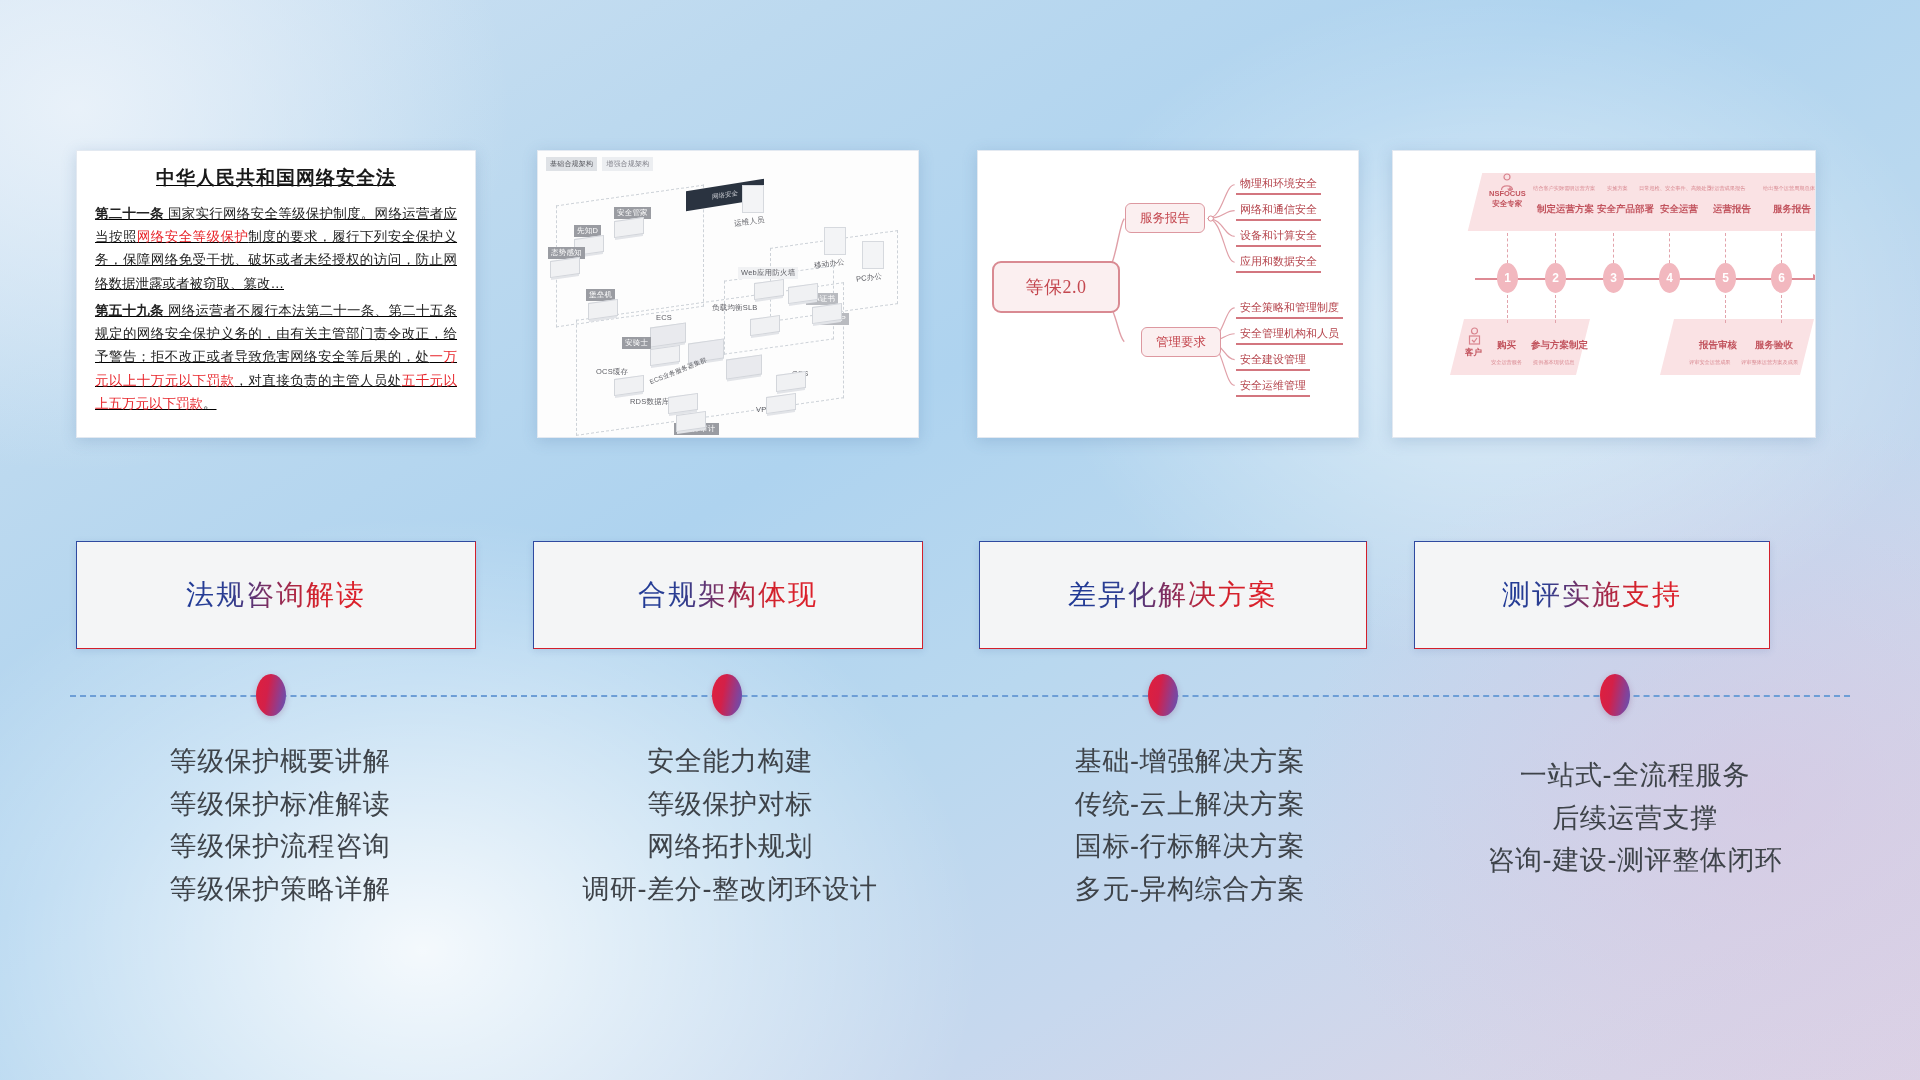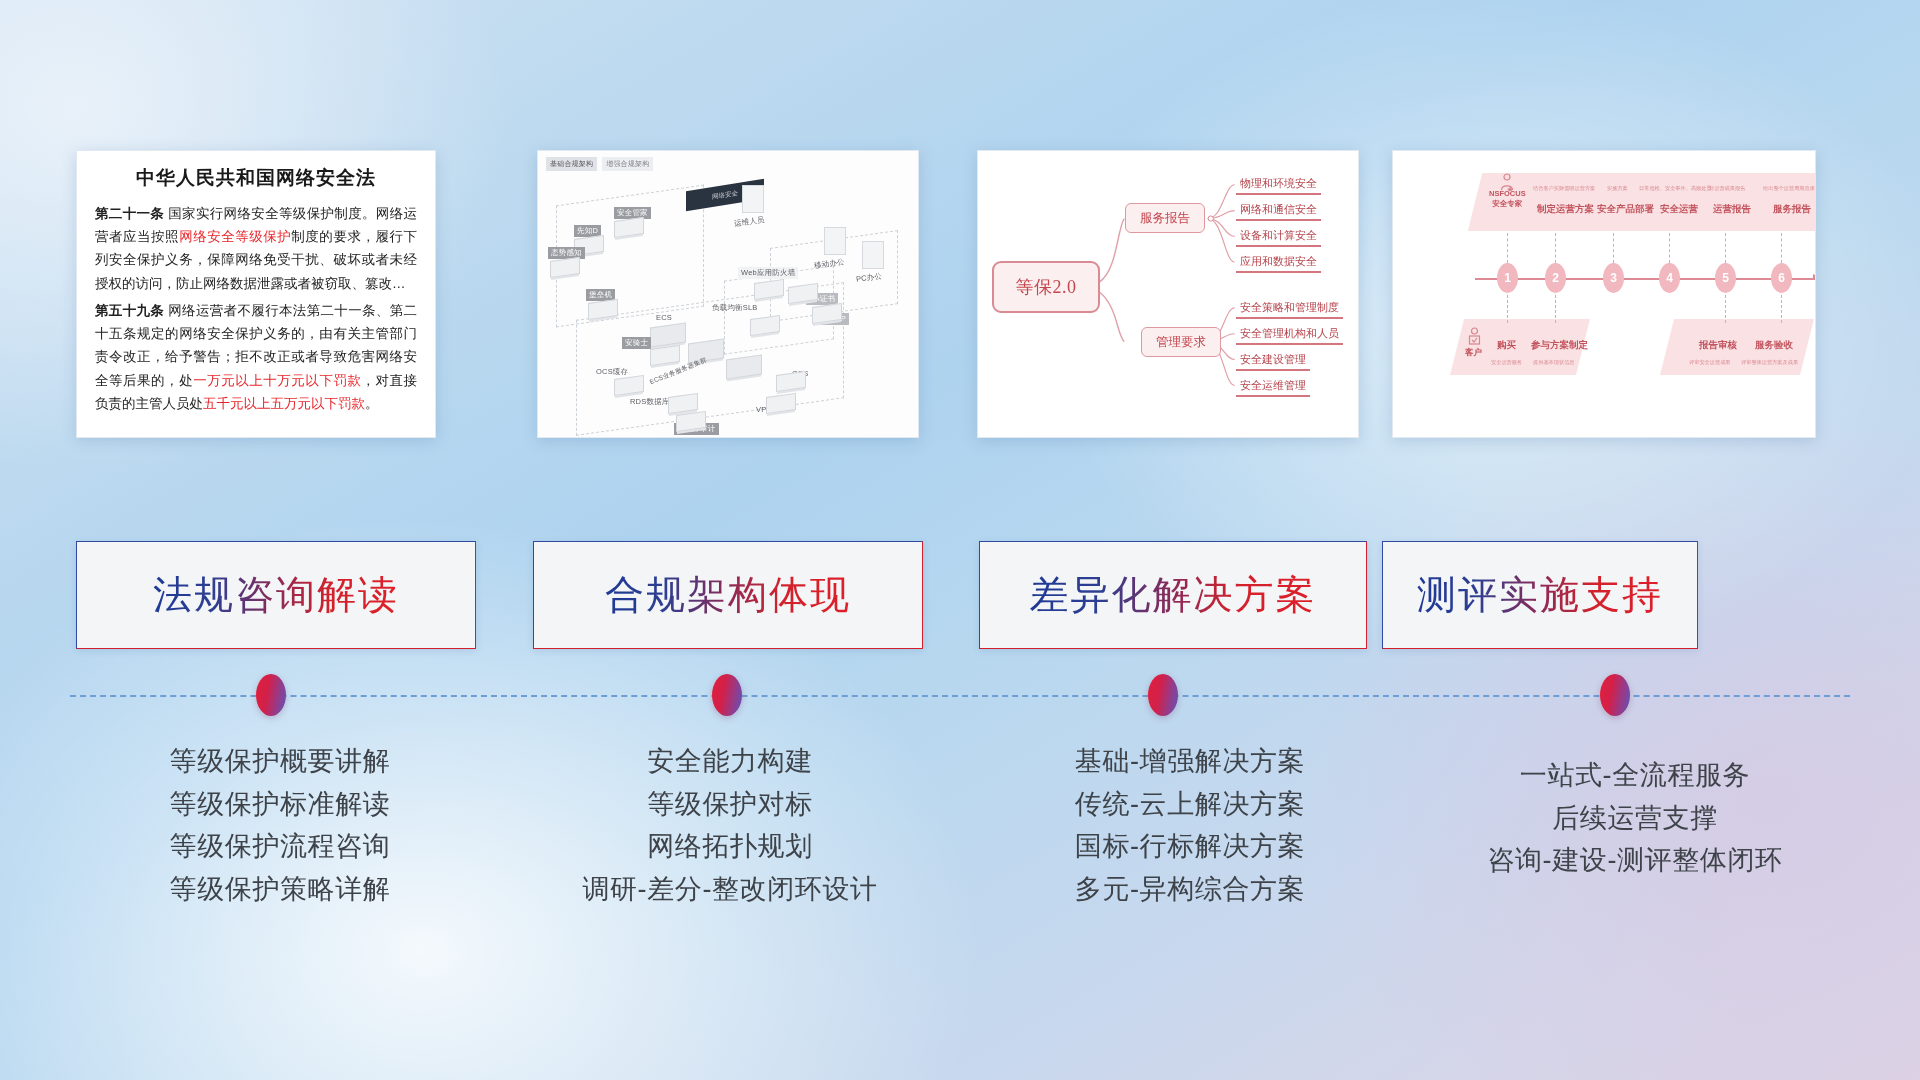--- a/index.html
+++ b/index.html
@@ -17,21 +17,21 @@
 
   
   .cards { position: absolute; top: 150px; left: 0; width: 1920px; height: 290px; }
   .card {
     position: absolute; top: 0;
     background: #ffffff;
     border: 1px solid #e3e9f1;
     box-shadow: 0 3px 14px rgba(70,110,160,0.22);
     overflow: hidden;
   }
-  .card-1 { left: 76px;   width: 360px; height: 288px; }
+  .card-1 { left: 76px;   width: 400px; height: 288px; text-decoration: underline; }
   .card-2 { left: 537px;  width: 382px; height: 288px; }
   .card-3 { left: 977px;  width: 382px; height: 288px; }
   .card-4 { left: 1392px; width: 424px; height: 288px; }
 
   
   .law { padding: 14px 18px 10px 18px; }
   .law-title {
     text-align: center; font-weight: bold; font-size: 19px; color: #1a1a1a;
     letter-spacing: 1px; margin-bottom: 11px;
   }
@@ -68,21 +68,21 @@
   }
   .arch-lbl.tag { background: #9a9ca2; color: #fff; padding: 1px 3px; }
   .arch-lbl.tag2 { background: #b9bbc0; color: #fff; padding: 1px 3px; }
   .arch-zone {
     position: absolute; border: 1px dashed #cdd2d8; transform: skewY(-8deg);
   }
 
   
   .mm { position: relative; width: 100%; height: 100%; background: #fff; padding: 6px; }
   .mm-root {
-    position: absolute; left: 14px; top: 110px; width: 108px; height: 52px;
+    position: absolute; left: 14px; top: 110px; width: 128px; height: 52px;
     background: #fbeff0; border: 2px solid #d98a92; border-radius: 9px;
     display: flex; align-items: center; justify-content: center;
     font-size: 18px; color: #c4474f; letter-spacing: .5px;
     font-family: "Liberation Serif", "DejaVu Serif", serif;
   }
   .mm-node {
     position: absolute; width: 80px; height: 30px;
     background: #fbeff0; border: 1.6px solid #dd98a0; border-radius: 6px;
     display: flex; align-items: center; justify-content: center;
     font-size: 12.5px; color: #c4474f;
@@ -127,30 +127,30 @@
   .head-box {
     position: absolute; top: 0; height: 108px;
     background: #f4f5f6;
     border: 1.5px solid #2f4aa0;
     border-bottom-color: #d31f2b;
     border-right-color: #d31f2b;
     box-shadow: 0 2px 7px rgba(60,100,160,0.16);
     display: flex; align-items: center; justify-content: center;
   }
   .head-box span {
-    font-size: 39px; letter-spacing: 2px; font-weight: 500;
+    font-size: 28px; letter-spacing: 2px; font-weight: 500;
     background: linear-gradient(90deg, #1f3996 0%, #2d3f92 24%, #8c2a57 50%, #d2222c 72%, #de1f2a 100%);
     -webkit-background-clip: text; background-clip: text; color: transparent;
     -webkit-text-fill-color: transparent;
     font-family: Liberation Sans, sans-serif;
   }
   .hb-1 { left: 76px;   width: 400px; }
   .hb-2 { left: 533px;  width: 390px; }
   .hb-3 { left: 979px;  width: 388px; }
-  .hb-4 { left: 1382px; width: 316px; }
+  .hb-4 { left: 1414px; width: 356px; }
 
   
   .timeline { position: absolute; top: 695px; left: 70px; width: 1780px; height: 2px;
               border-top: 2.5px dashed #6d9ed6; }
   .tl-dot {
     position: absolute; top: 674px; width: 30px; height: 42px; border-radius: 50%;
     background: linear-gradient(100deg, #e01f3c 0%, #d32049 38%, #8b3f93 76%, #5e55b5 100%);
     box-shadow: 0 2px 6px rgba(120,40,90,0.25);
   }
   .td-1 { left: 256px; }

